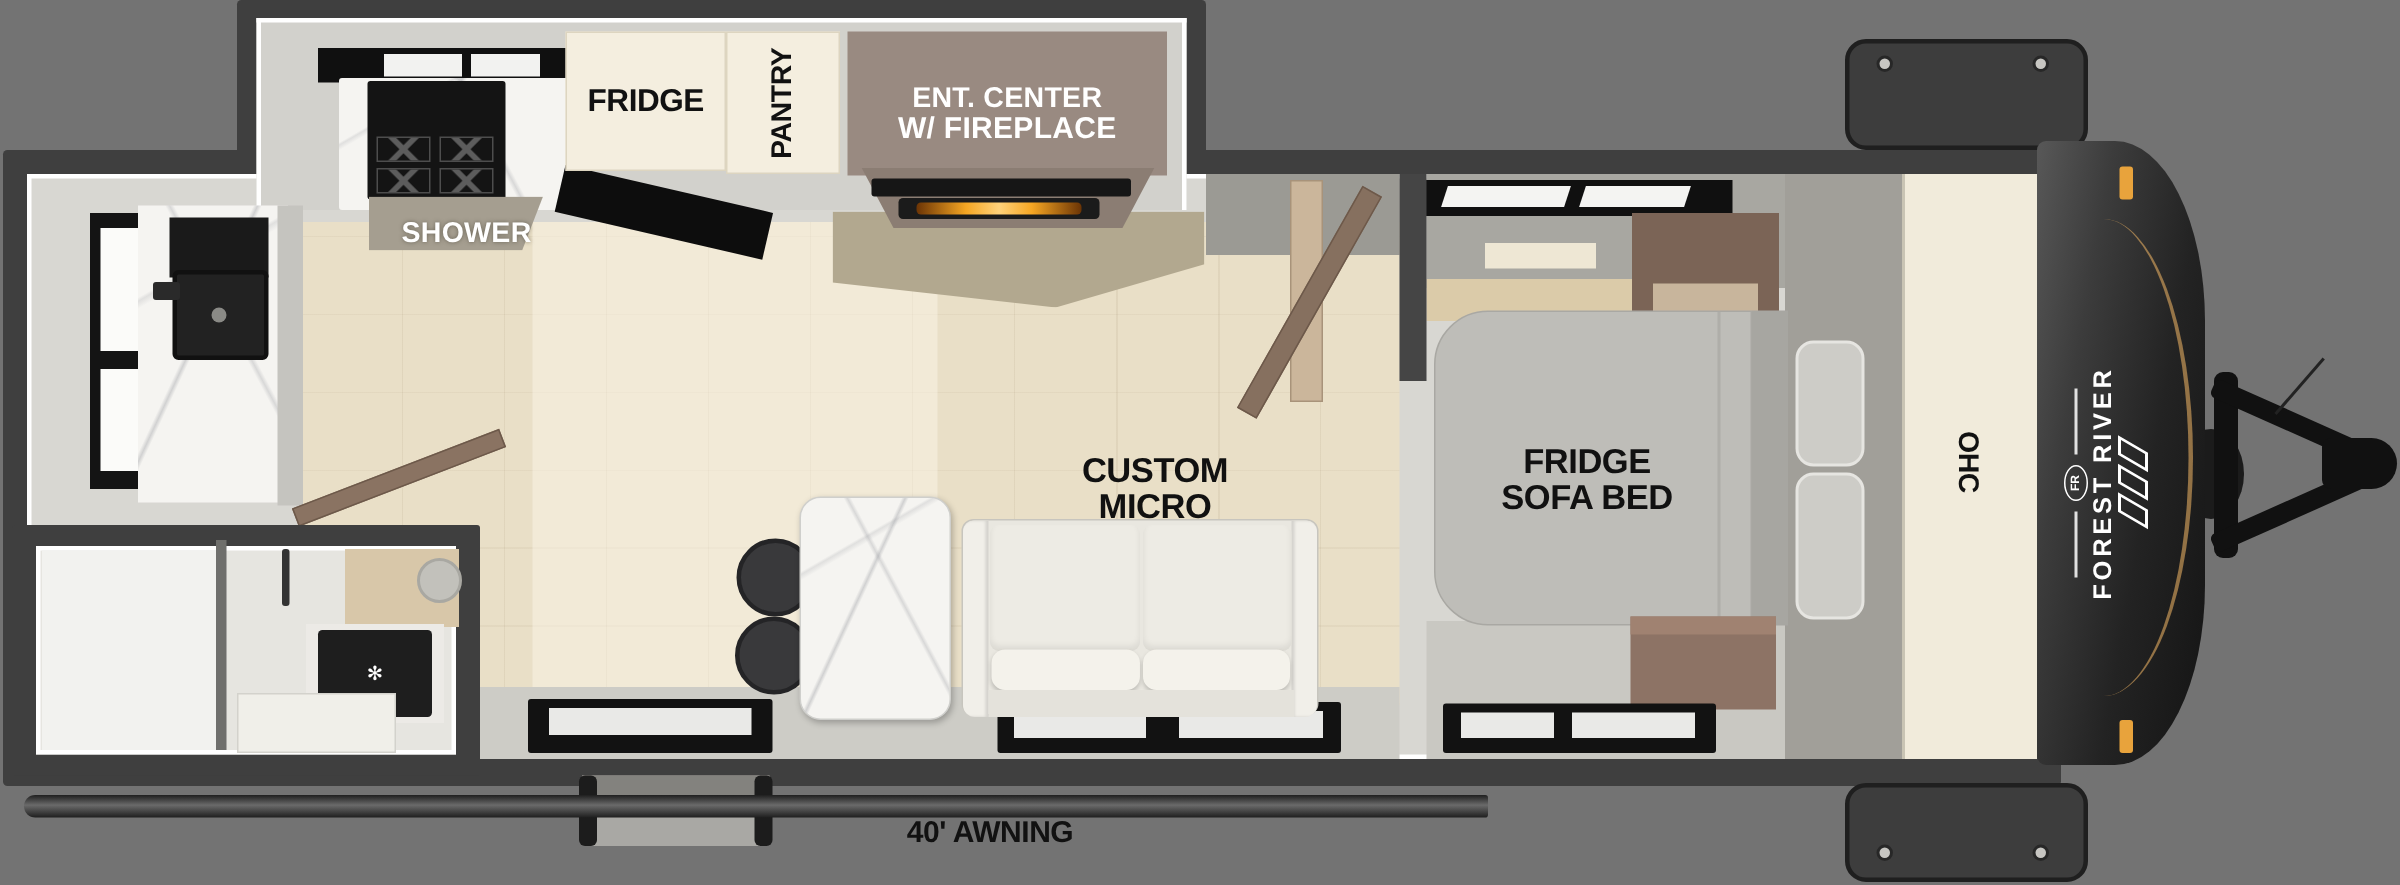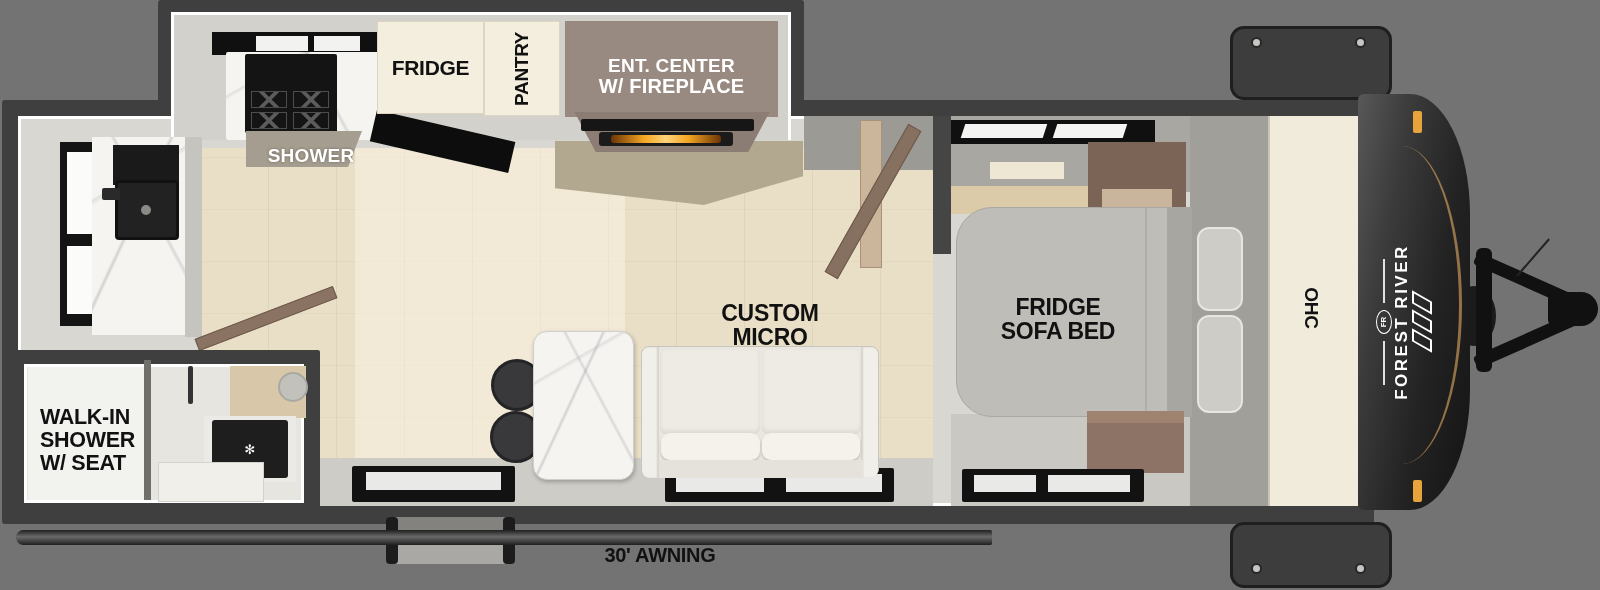--- a/index.html
+++ b/index.html
@@ -90,25 +90,20 @@
   <div class="abs" style="left:28px;top:367px;width:122px;height:133px;background:#f2f2ef;"></div>
   <div class="abs" style="left:230px;top:366px;width:76px;height:52px;background:#d8c7a9;"></div>
   <div class="abs" style="left:278px;top:372px;width:30px;height:30px;border-radius:50%;background:#c2c1bb;border:2px solid #a9a8a2;"></div>
   <div class="abs" style="left:204px;top:416px;width:92px;height:66px;background:#eceae6;"></div>
   <div class="abs" style="left:212px;top:420px;width:76px;height:58px;background:#1e1e1e;border-radius:3px;display:flex;align-items:center;justify-content:center;">
     <span style="color:#fff;font-size:13px;">✻</span>
   </div>
   <div class="abs" style="left:158px;top:462px;width:106px;height:40px;background:#f0efe9;border:1px solid #d3d2cc;"></div>
   <div class="abs" style="left:144px;top:360px;width:7px;height:140px;background:#6f6f6c;"></div>
   <div class="abs" style="left:188px;top:366px;width:5px;height:38px;background:#333;border-radius:2px;"></div>
-  <div class="abs lbl" style="left:40px;top:406px;width:120px;font-size:21.5px;text-align:left;line-height:1.06;">
-    <div>WALK-IN</div>
-    <div>SHOWER</div>
-    <div>W/ SEAT</div>
-  </div>
 
   <div class="abs" style="left:352px;top:466px;width:163px;height:36px;background:#121212;border-radius:2px;">
     <div style="position:absolute;left:14px;top:6px;width:135px;height:18px;background:#e9e9e7;"></div>
   </div>
   <div class="abs" style="left:665px;top:468px;width:229px;height:34px;background:#121212;border-radius:2px;">
     <div style="position:absolute;left:11px;top:6px;width:88px;height:18px;background:#e9e9e7;"></div>
     <div style="position:absolute;left:121px;top:6px;width:96px;height:18px;background:#e9e9e7;"></div>
   </div>
 
   <div class="abs" style="left:491px;top:359px;width:52px;height:52px;border-radius:50%;background:#39393b;border:3px solid #242426;"></div>
@@ -167,21 +162,21 @@
 
   <div class="abs" style="left:933px;top:116px;width:18px;height:138px;background:#454545;"></div>
   <div class="abs" style="left:788px;top:194px;width:170px;height:15px;background:#86705f;border:1px solid #6d594a;transform:rotate(-60.5deg);"></div>
 
   <div class="abs" style="left:388px;top:517px;width:125px;height:47px;background:#a9a8a4;border-radius:0 0 6px 6px;">
     <div style="position:absolute;left:0;top:0;width:100%;height:14px;background:#83827e;"></div>
   </div>
   <div class="abs" style="left:386px;top:517px;width:12px;height:47px;background:#1c1c1c;border-radius:4px;"></div>
   <div class="abs" style="left:503px;top:517px;width:12px;height:47px;background:#1c1c1c;border-radius:4px;"></div>
   <div class="abs" style="left:16px;top:530px;width:976px;height:15px;border-radius:8px 2px 2px 8px;background:linear-gradient(180deg,#1f1f1f 0%,#6a6a6a 45%,#1f1f1f 100%);"></div>
-  <div class="abs lbl" style="left:575px;top:545px;width:170px;font-size:20px;">30' AWNING</div>
+  <div class="abs lbl" style="left:575px;top:545px;width:170px;font-size:20px;">40' AWNING</div>
 
   <div class="abs" style="left:1230px;top:26px;width:162px;height:74px;background:#3d3d3d;border:3px solid #1f1f1f;border-radius:14px;">
     <div class="rivet" style="left:20px;top:10px;"></div>
     <div class="rivet" style="left:124px;top:10px;"></div>
   </div>
   <div class="abs" style="left:1230px;top:522px;width:162px;height:66px;background:#3d3d3d;border:3px solid #1f1f1f;border-radius:14px;">
     <div class="rivet" style="left:20px;top:40px;"></div>
     <div class="rivet" style="left:124px;top:40px;"></div>
   </div>
 

